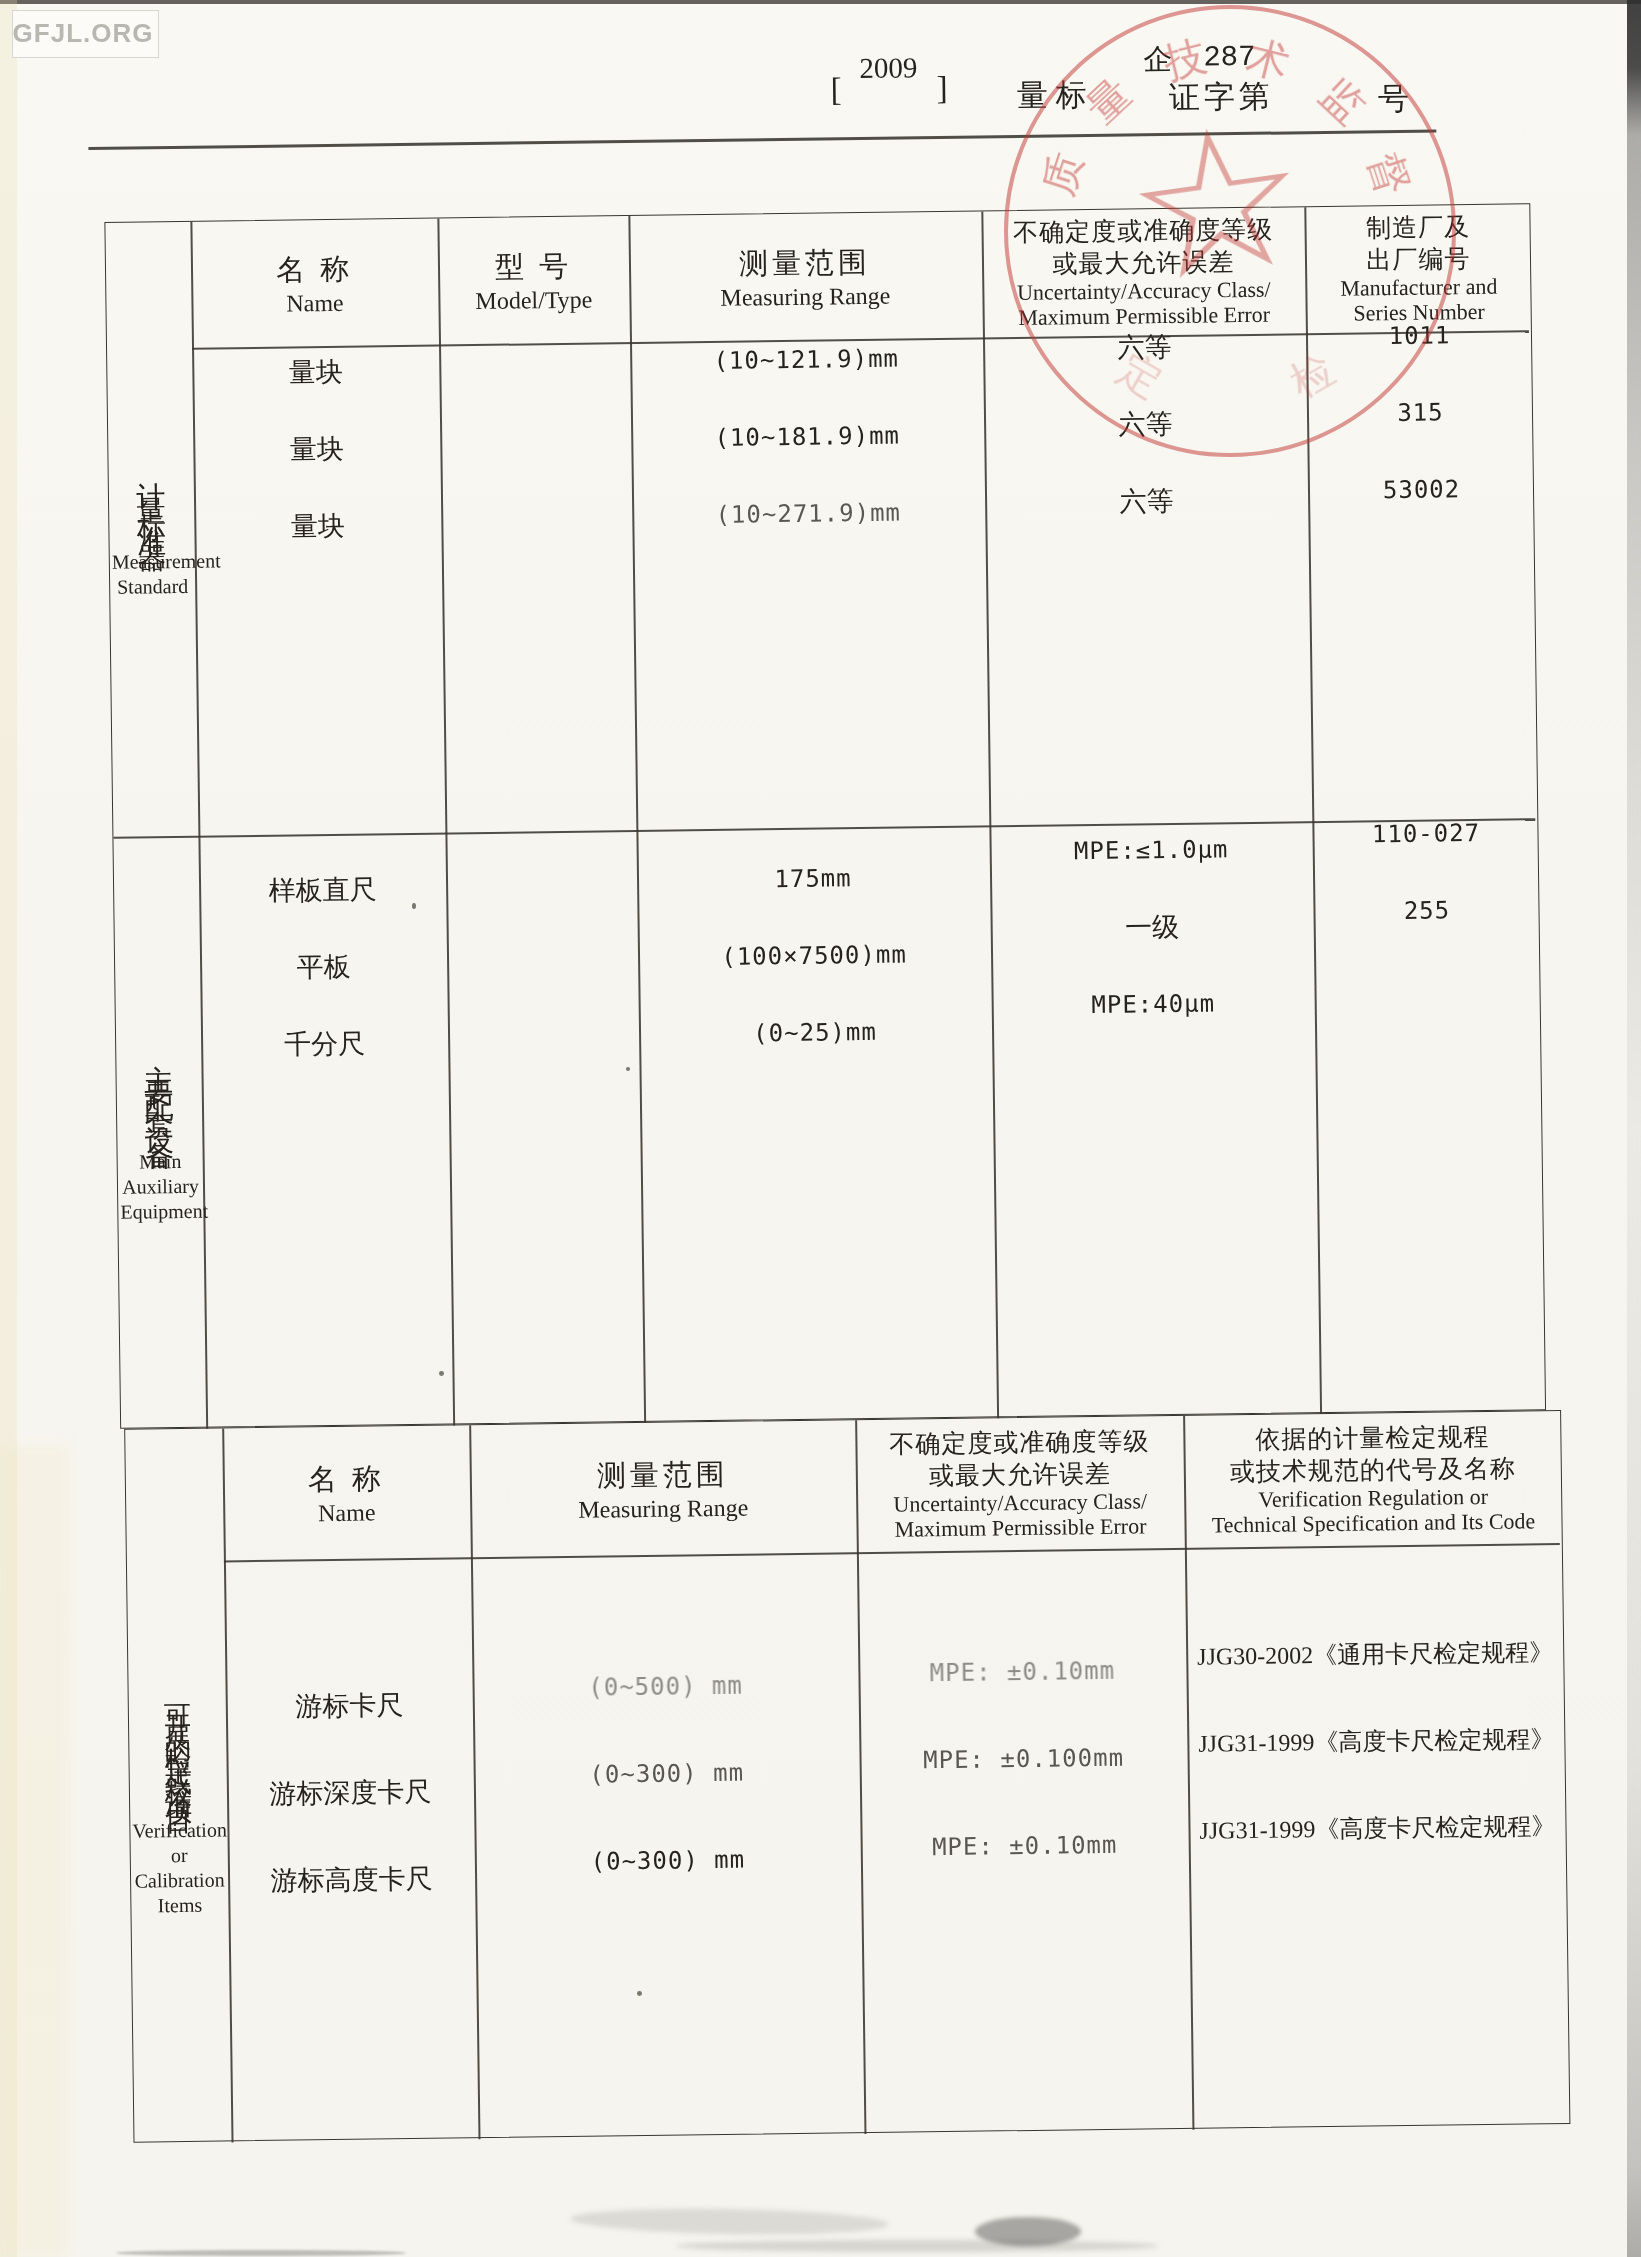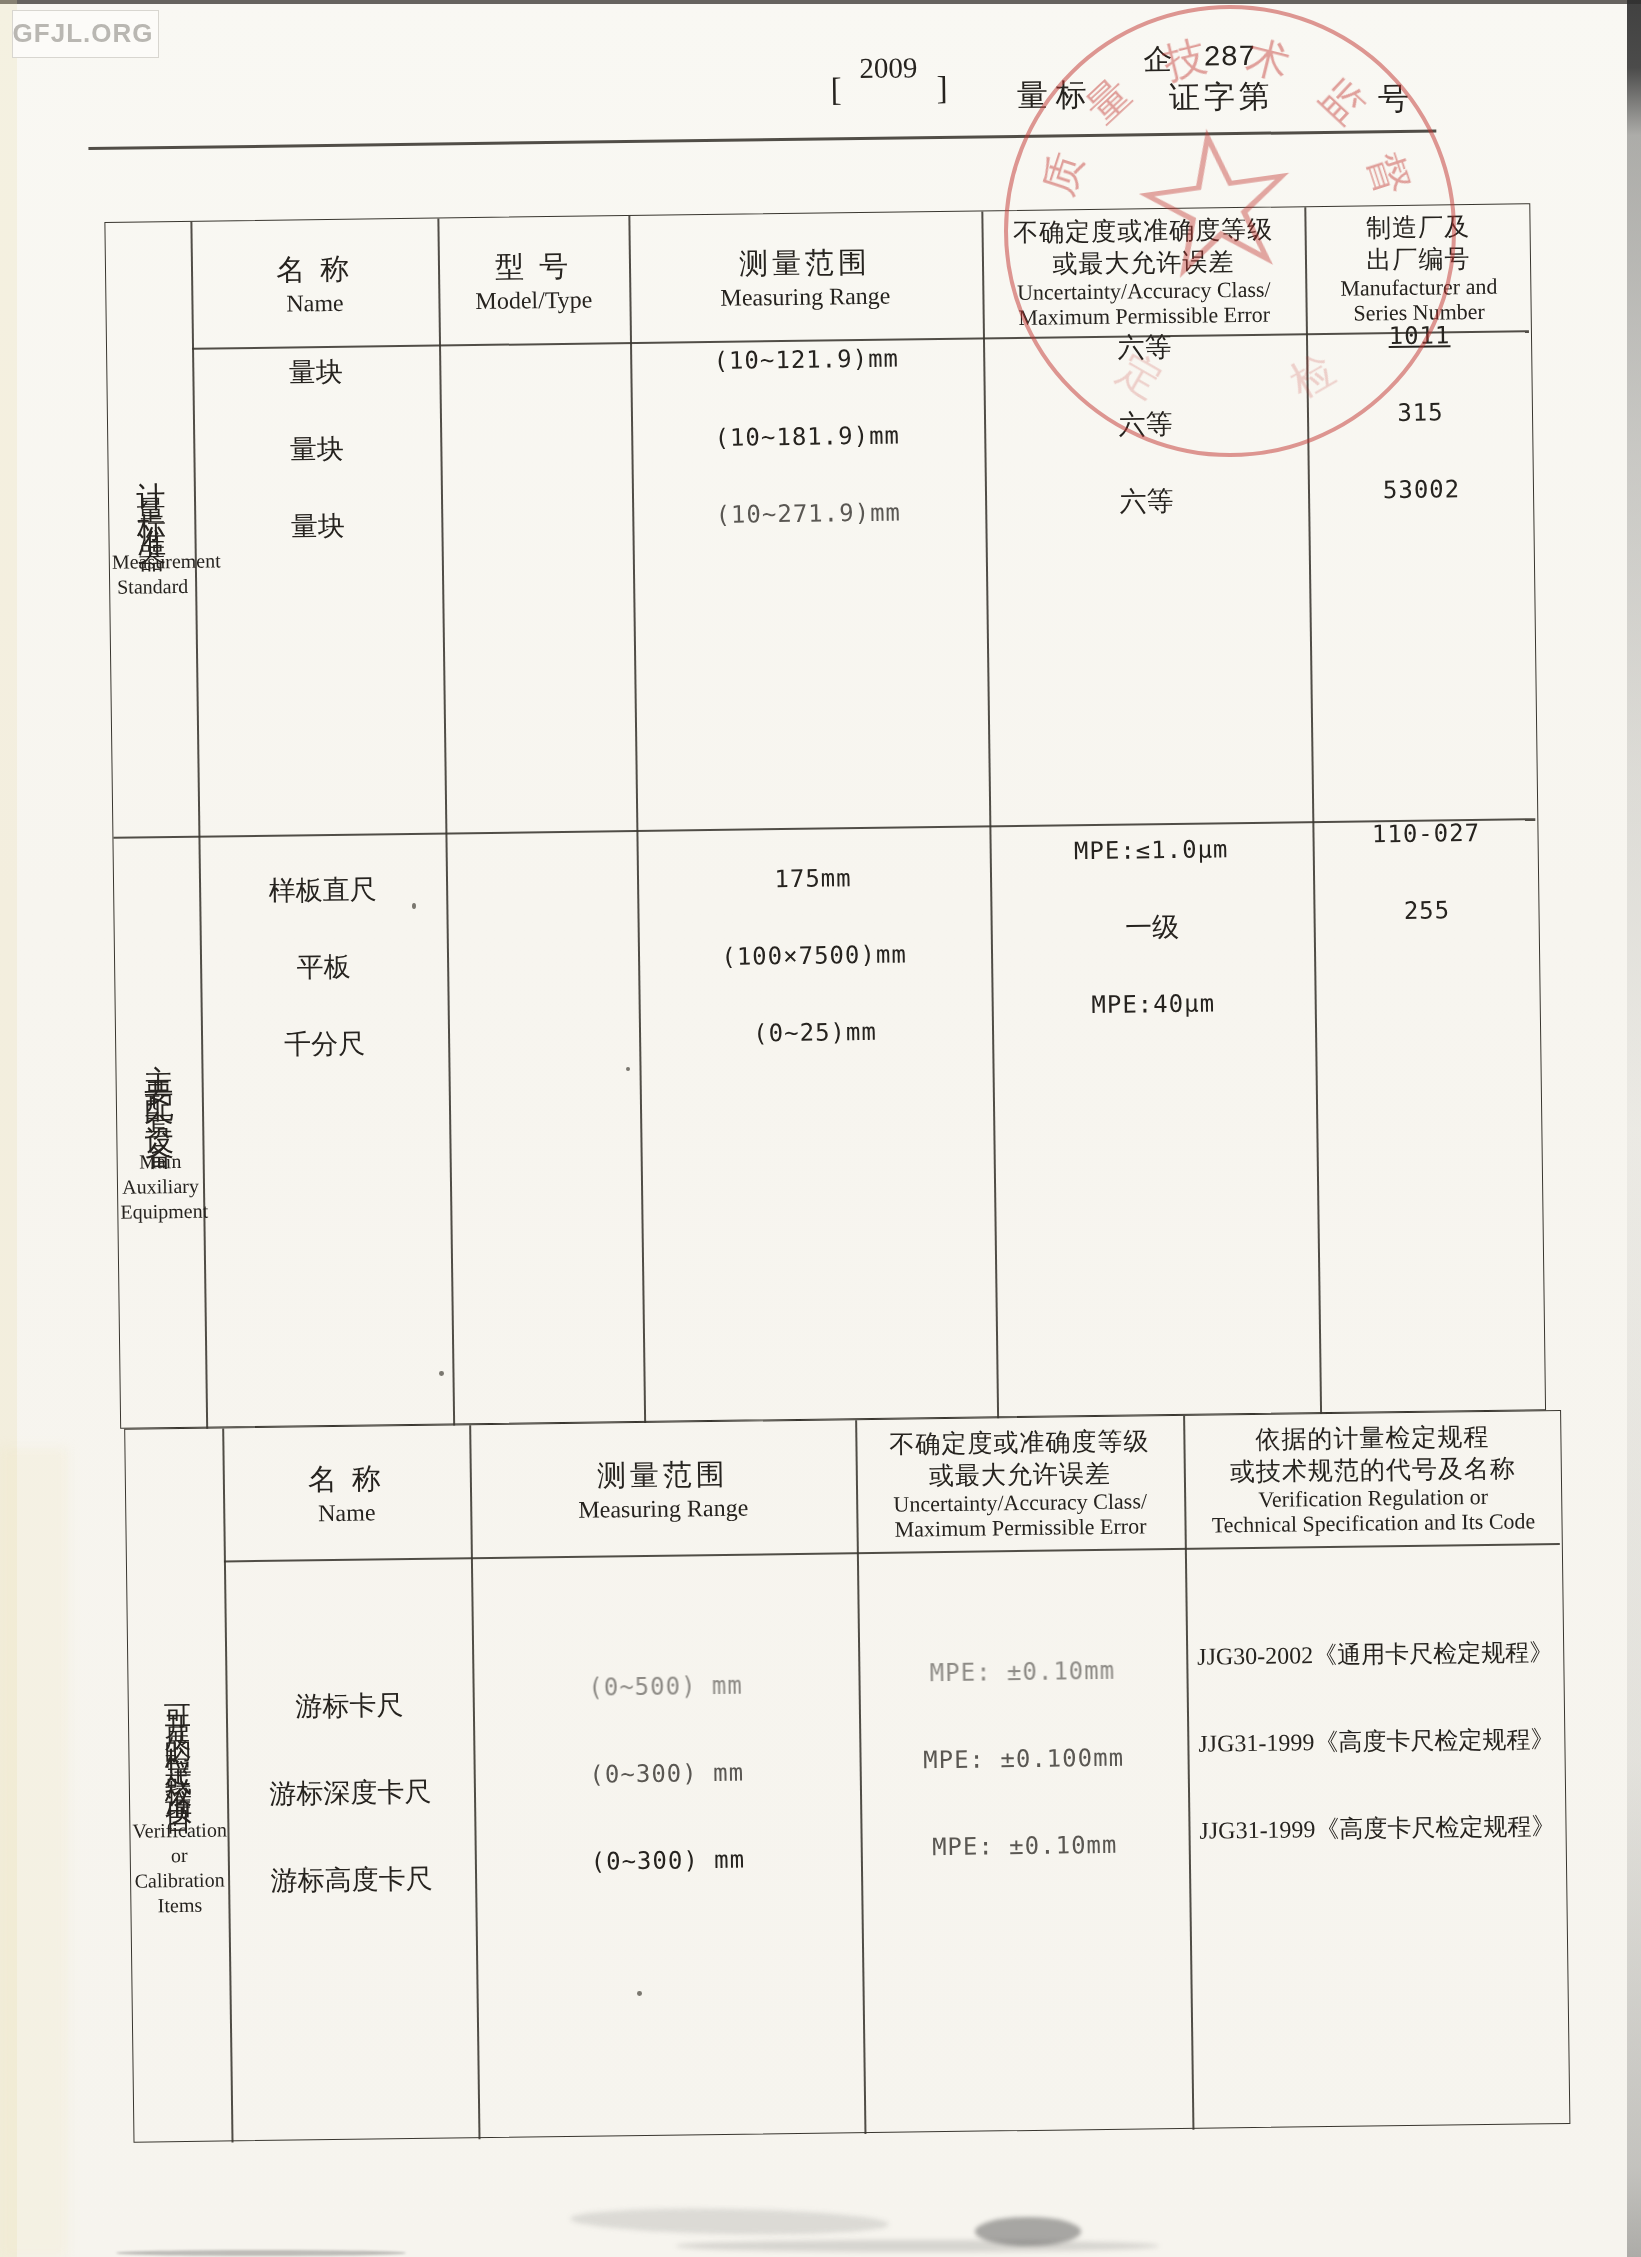--- a/index.html
+++ b/index.html
@@ -124,21 +124,21 @@
         <div class="slot num">(10~121.9)mm</div>
         <div class="slot num">(10~181.9)mm</div>
         <div class="slot num fade2">(10~271.9)mm</div>
       </div>
       <div class="stack" style="left:876px;top:126px;width:323px;height:489px;">
         <div class="slot cn">六等</div>
         <div class="slot cn">六等</div>
         <div class="slot cn">六等</div>
       </div>
       <div class="stack" style="left:1199px;top:126px;width:227px;height:489px;">
-        <div class="slot num" style="margin-top:-7.7px;text-decoration:underline;">1011</div>
+        <div class="slot num" style="margin-top:-7.7px;">1011</div>
         <div class="slot num">315</div>
         <div class="slot num">53002</div>
       </div>
 
       <div class="sidecell" style="left:0;top:614px;width:85px;height:593px;">
         <div class="vlabel">主要配套设备</div>
         <div class="enlabel" style="margin-top:15.4px;width:81px;">Main Auxiliary Equipment</div>
       </div>
 
       <div class="stack" style="left:85px;top:614px;width:247px;height:593px;padding-top:44px;">

